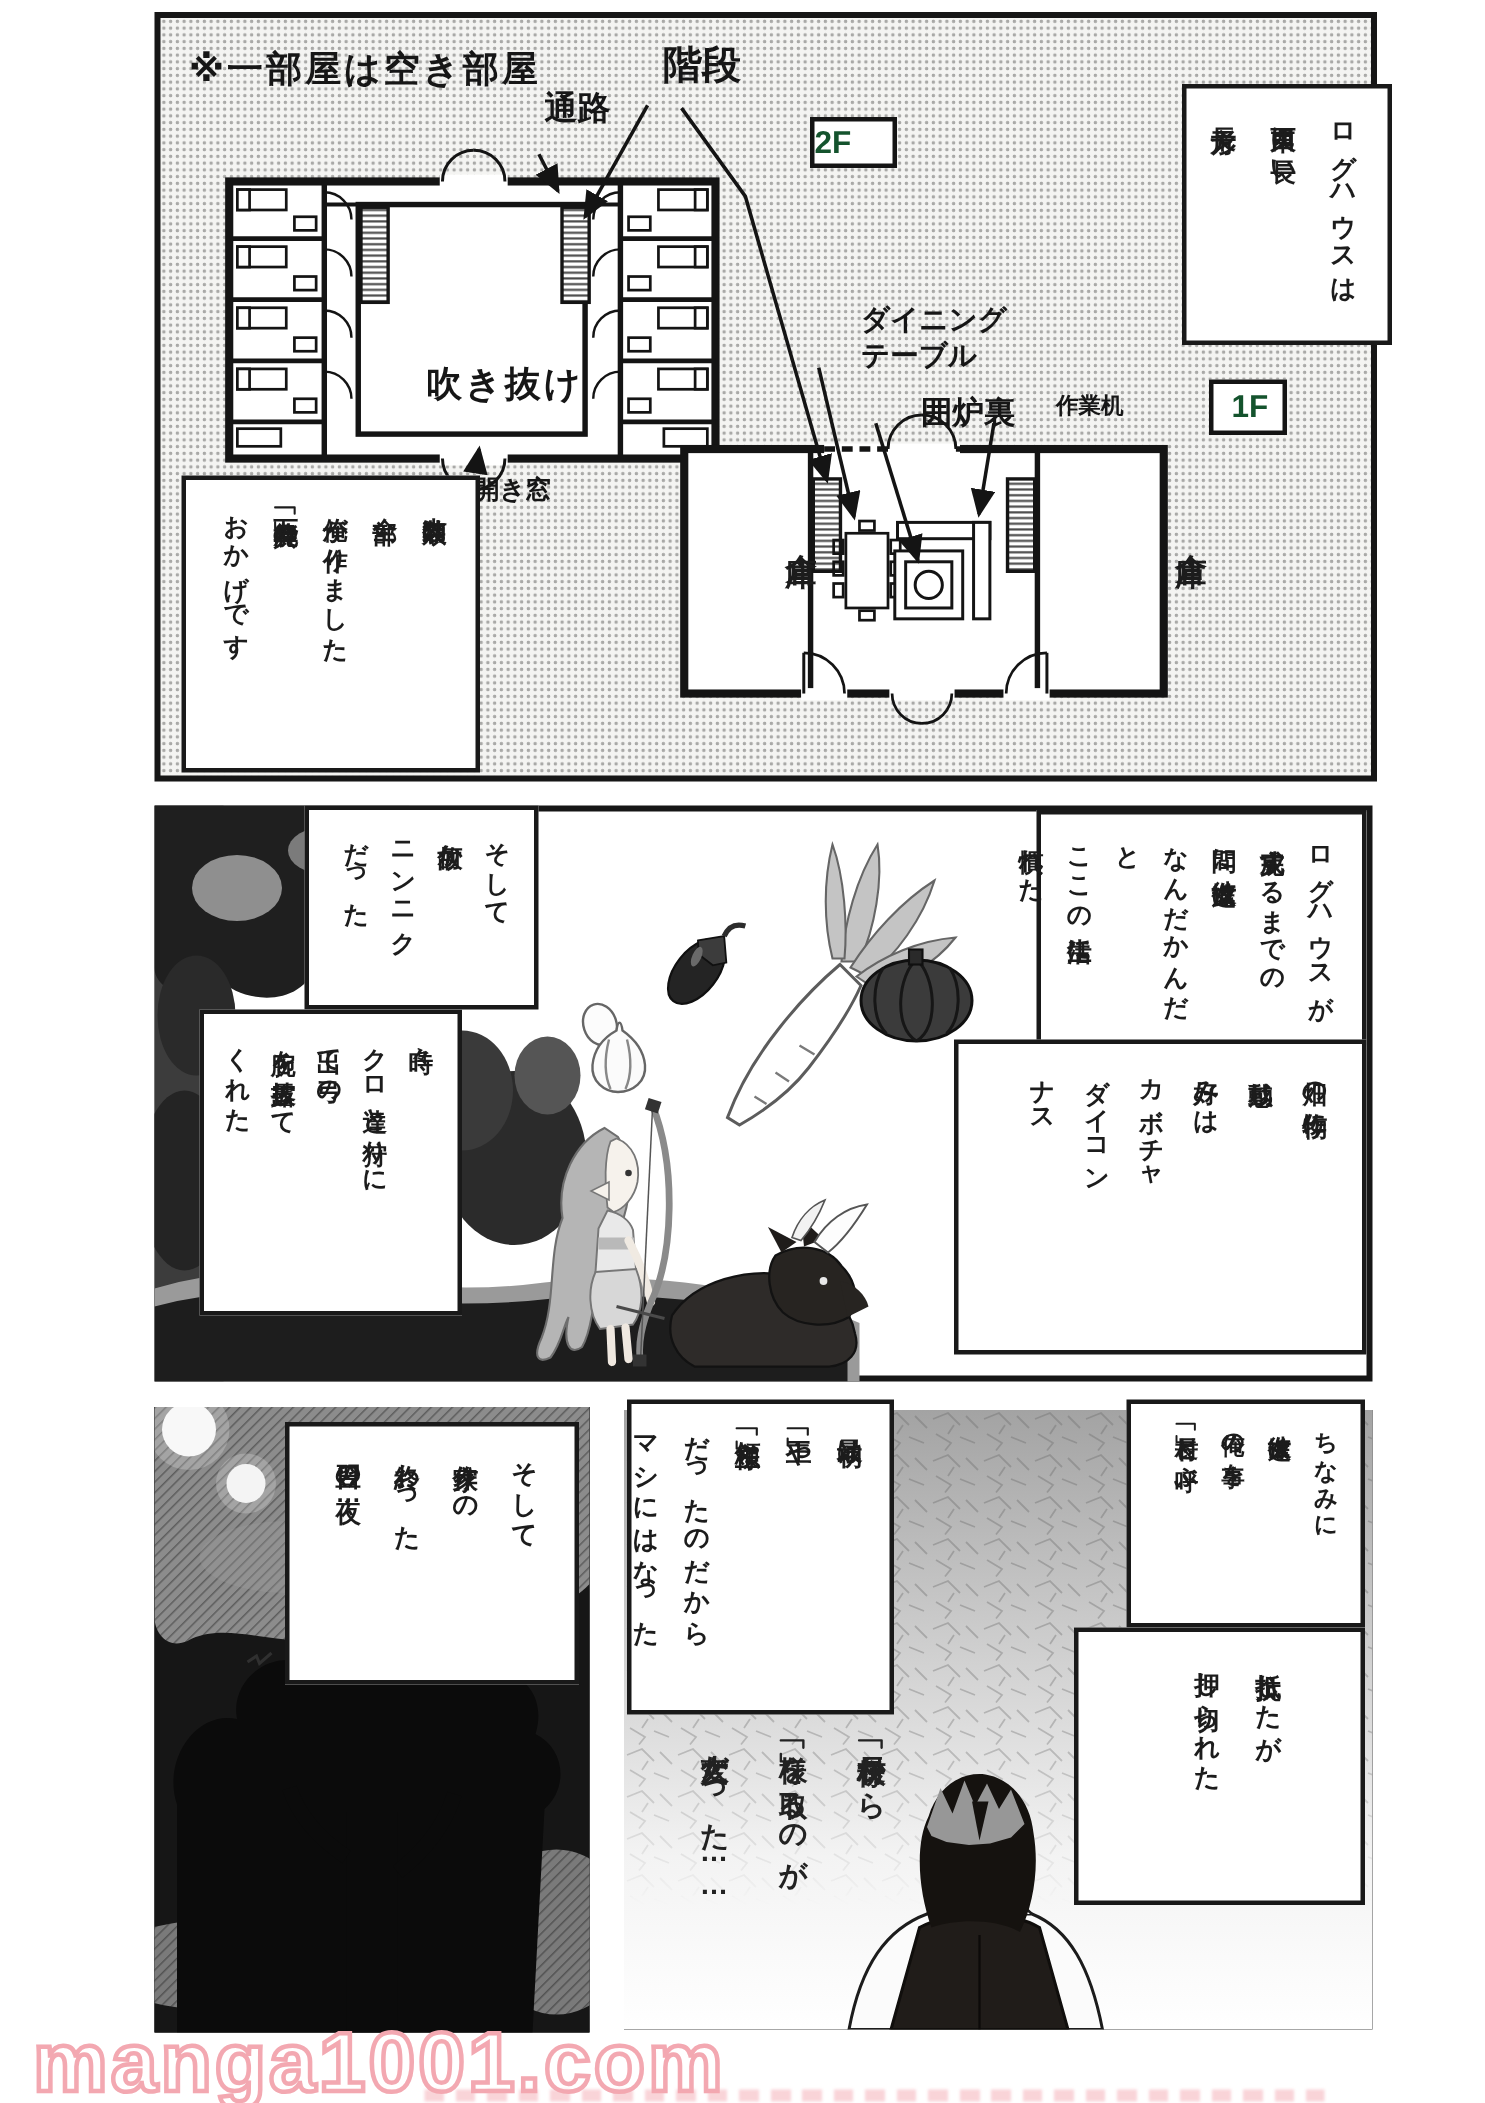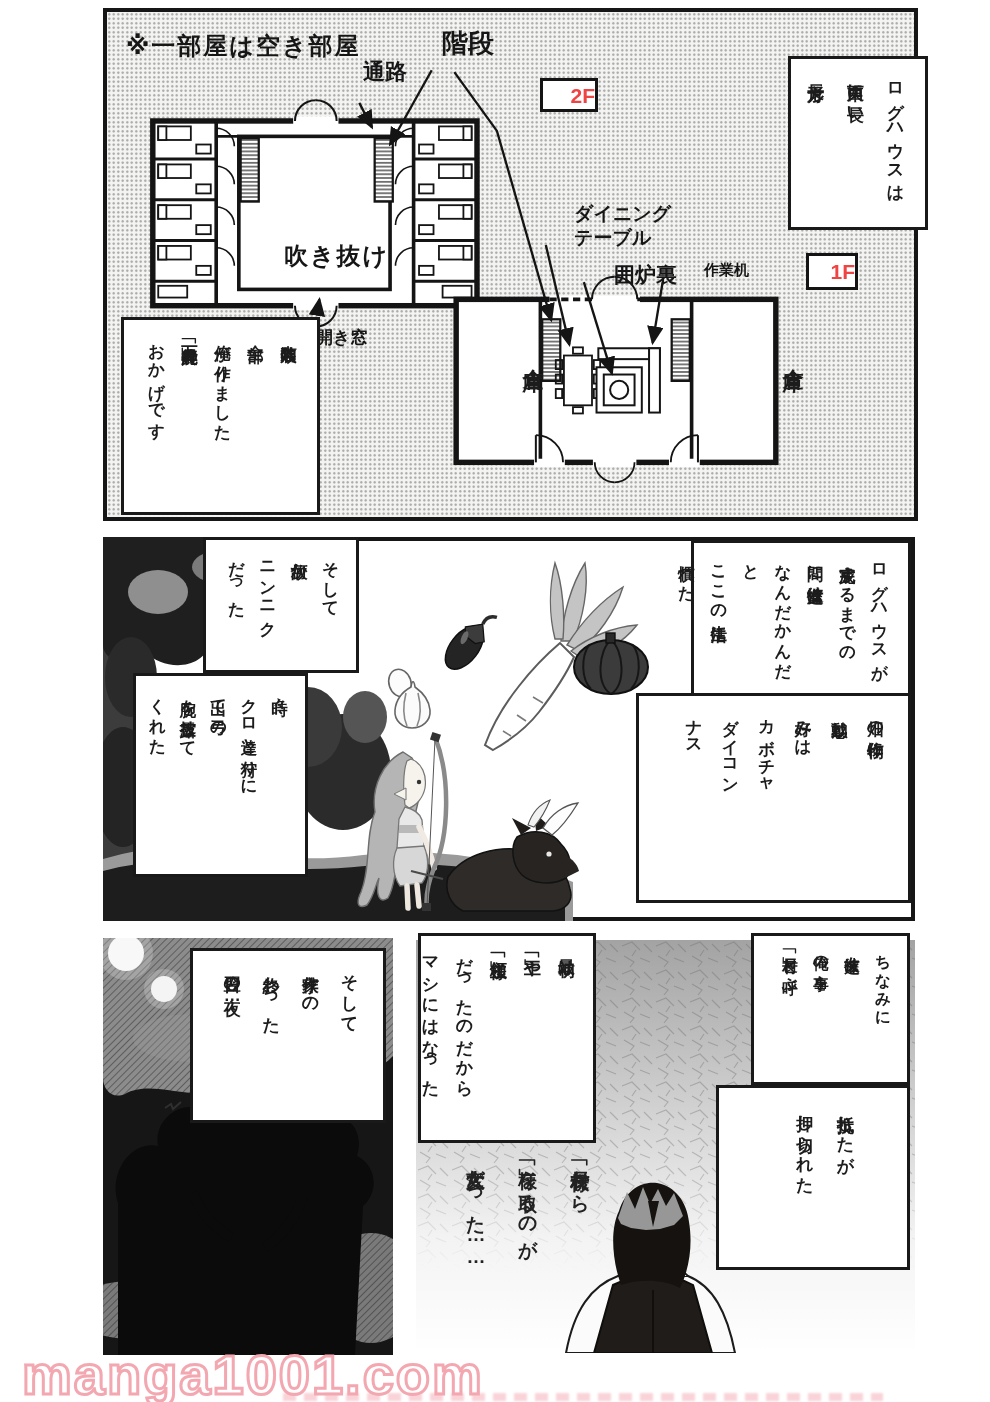--- a/index.html
+++ b/index.html
@@ -17,21 +17,21 @@
   .tbox{
     position:absolute;background:#fff;border:3px solid #191919;box-sizing:border-box;
   }
   .vtext{
     writing-mode:vertical-rl;text-orientation:upright;white-space:pre-line;
     font-weight:bold;color:#1c1c1c;letter-spacing:1px;
   }
   .htext{white-space:pre-line;font-weight:bold;color:#161616;}
   .floorlabel{
     position:absolute;background:#fff;border:3px solid #141414;box-sizing:border-box;
-    font-weight:bold;text-align:right;color:#ef4444;
+    font-weight:bold;text-align:left;color:#14532d;
   }
   .wm{
     position:absolute;font-weight:800;color:#ffffff;
     -webkit-text-stroke:3px #f3a8b1;letter-spacing:2px;
   }
   svg{position:absolute;overflow:visible;}
 </style>
 </head>
 <body>
 
@@ -196,30 +196,30 @@
       <path d="M574,243 L600,353" marker-end="url(#ah)"></path>
       <path d="M616,284 L647,385" marker-end="url(#ah)"></path>
       <path d="M703,284 L692,351" marker-end="url(#ah)"></path>
     </g>
   </svg>
 
   <div class="abs htext" style="left:108px;top:30px;font-size:24px;letter-spacing:2px;">※一部屋は空き部屋</div>
   <div class="abs htext" style="left:424px;top:26px;font-size:26px;">階段</div>
   <div class="abs htext" style="left:345px;top:57px;font-size:22px;">通路</div>
   <div class="abs htext" style="left:266px;top:240px;font-size:24px;letter-spacing:2px;">吹き抜け</div>
-  <div class="abs htext" style="left:298px;top:326px;font-size:17px;">開き窓</div>
+  <div class="abs htext" style="left:298px;top:315px;font-size:17px;">開き窓</div>
   <div class="abs htext" style="left:556px;top:202px;font-size:19px;line-height:1.25;">ダイニング
 テーブル</div>
   <div class="abs htext" style="left:596px;top:261px;font-size:21px;">囲炉裏</div>
   <div class="abs htext" style="left:686px;top:261px;font-size:15px;">作業机</div>
   <div class="abs vtext" style="left:505px;top:352px;font-size:21px;line-height:1;">倉庫</div>
   <div class="abs vtext" style="left:765px;top:352px;font-size:21px;line-height:1;">倉庫</div>
 
   <div class="floorlabel" style="left:522px;top:78px;width:58px;height:34px;font-size:21px;line-height:29px;">2F</div>
-  <div class="floorlabel" style="left:788px;top:253px;width:52px;height:37px;font-size:21px;line-height:32px;">1F</div>
+  <div class="floorlabel" style="left:788px;top:253px;width:52px;height:37px;font-size:21px;line-height:32px;padding-left:12px;">1F</div>
 
   <div class="tbox vtext" style="left:770px;top:56px;width:140px;height:174px;padding:12px 10px;font-size:17px;line-height:2.35;">ログハウスは
 東西に長い
 長方形</div>
   <div class="tbox vtext" style="left:103px;top:317px;width:199px;height:198px;padding:12px 12px;font-size:16.5px;line-height:2.0;">内装類は
 全部
 俺が作りました
 「万能農具」の
 おかげです</div>
 

